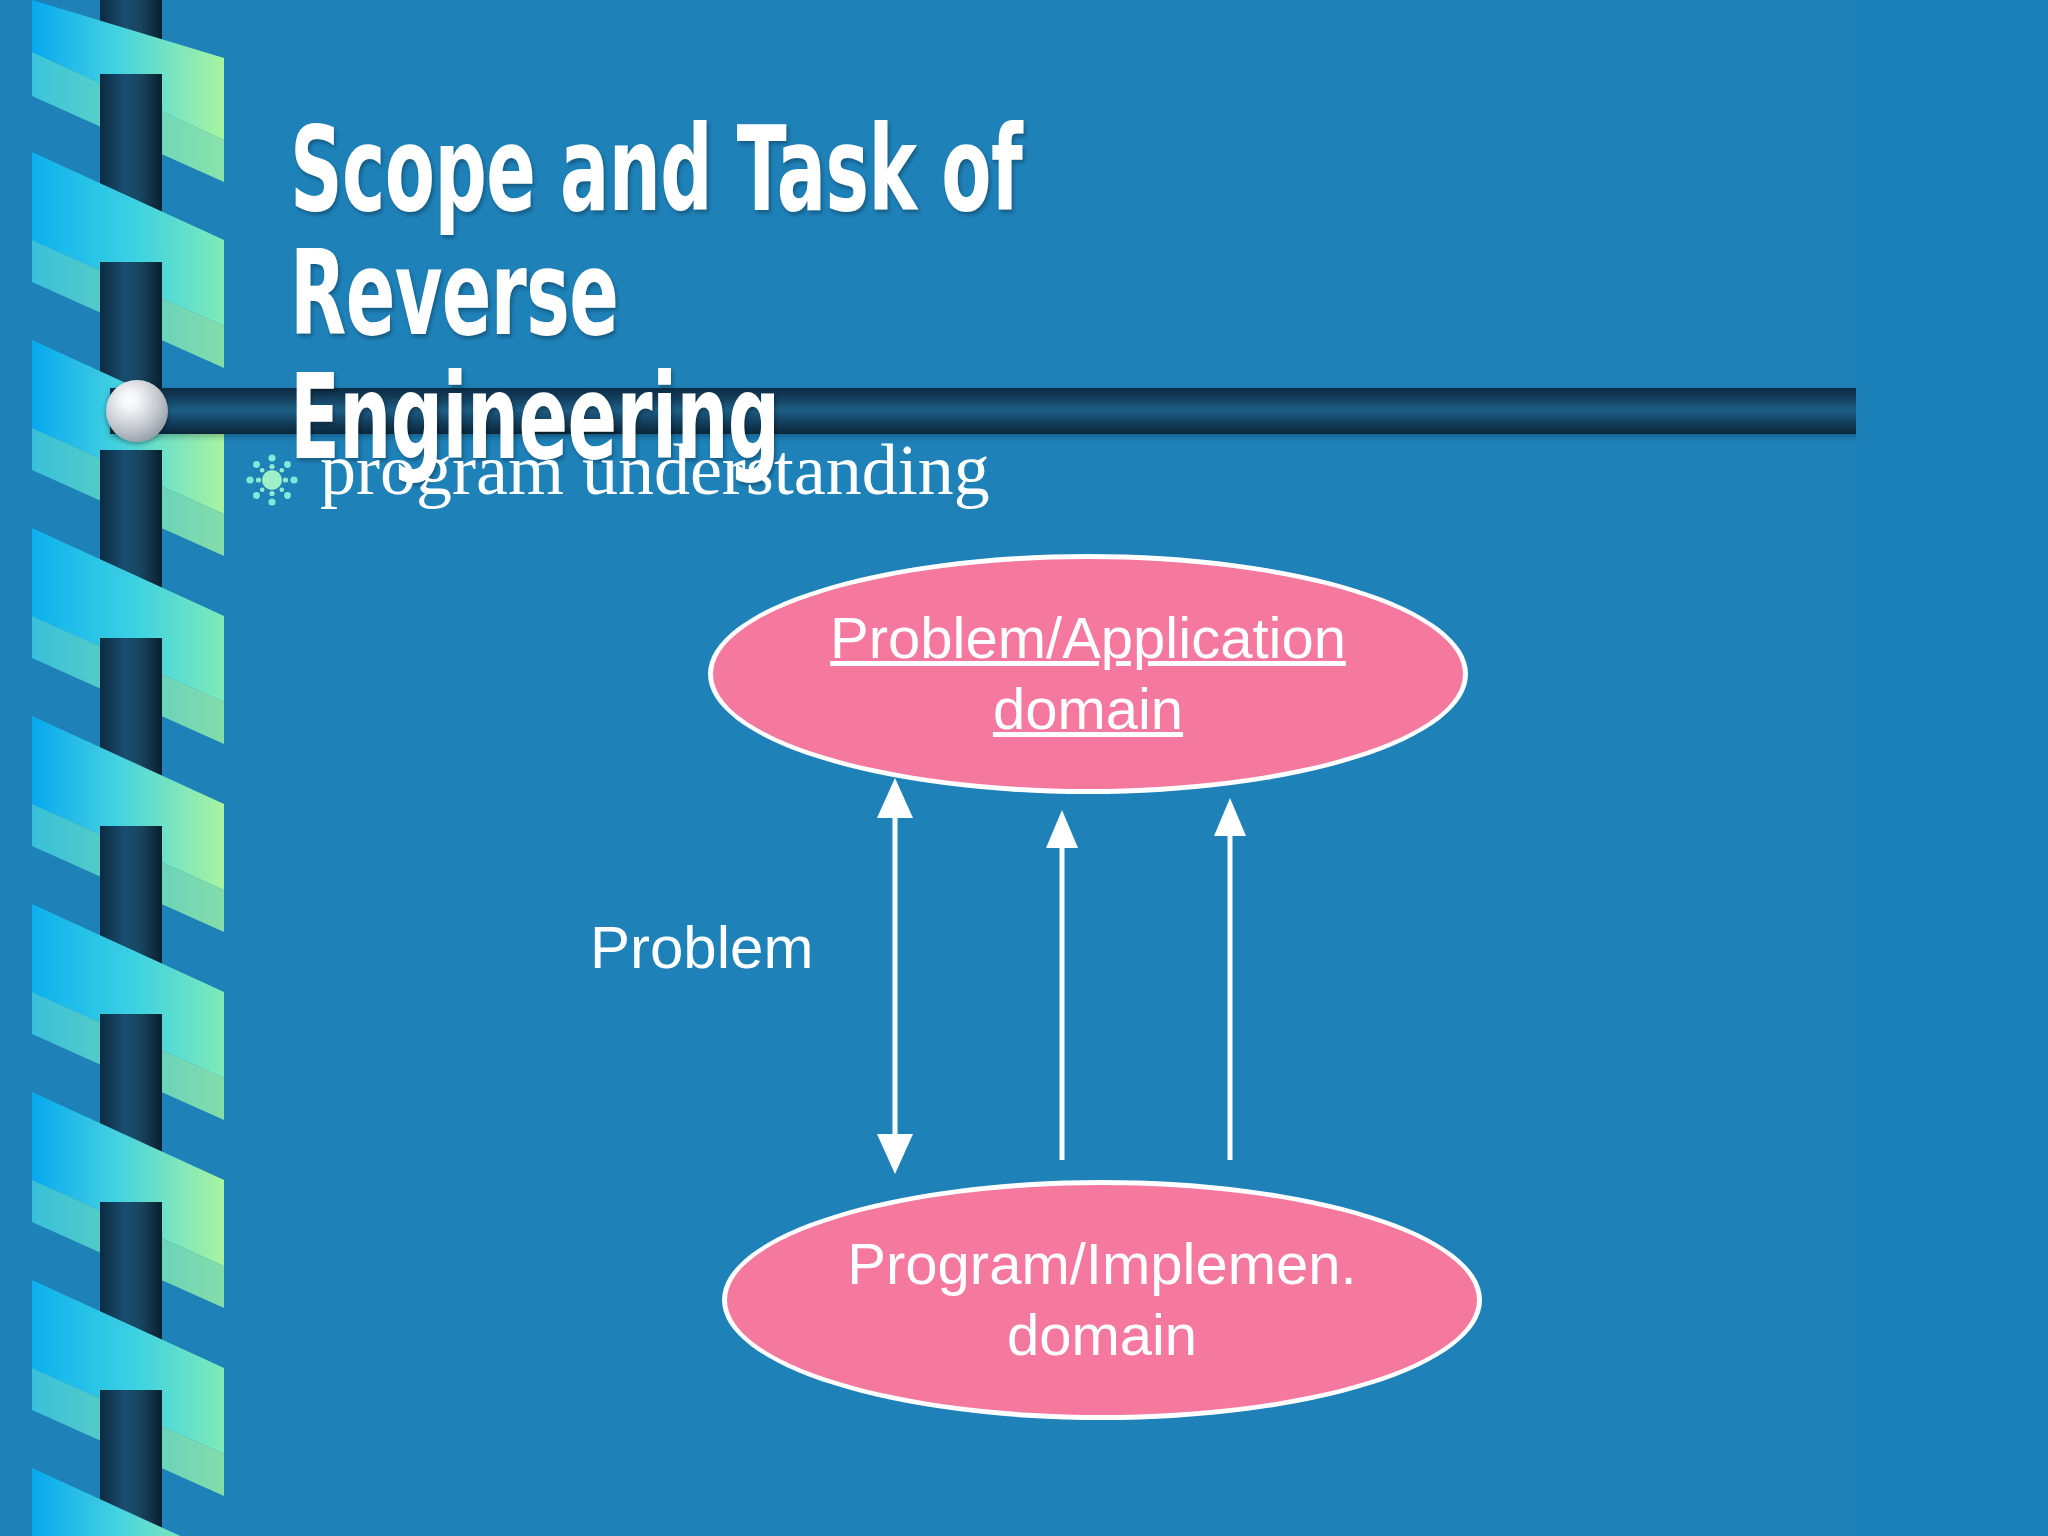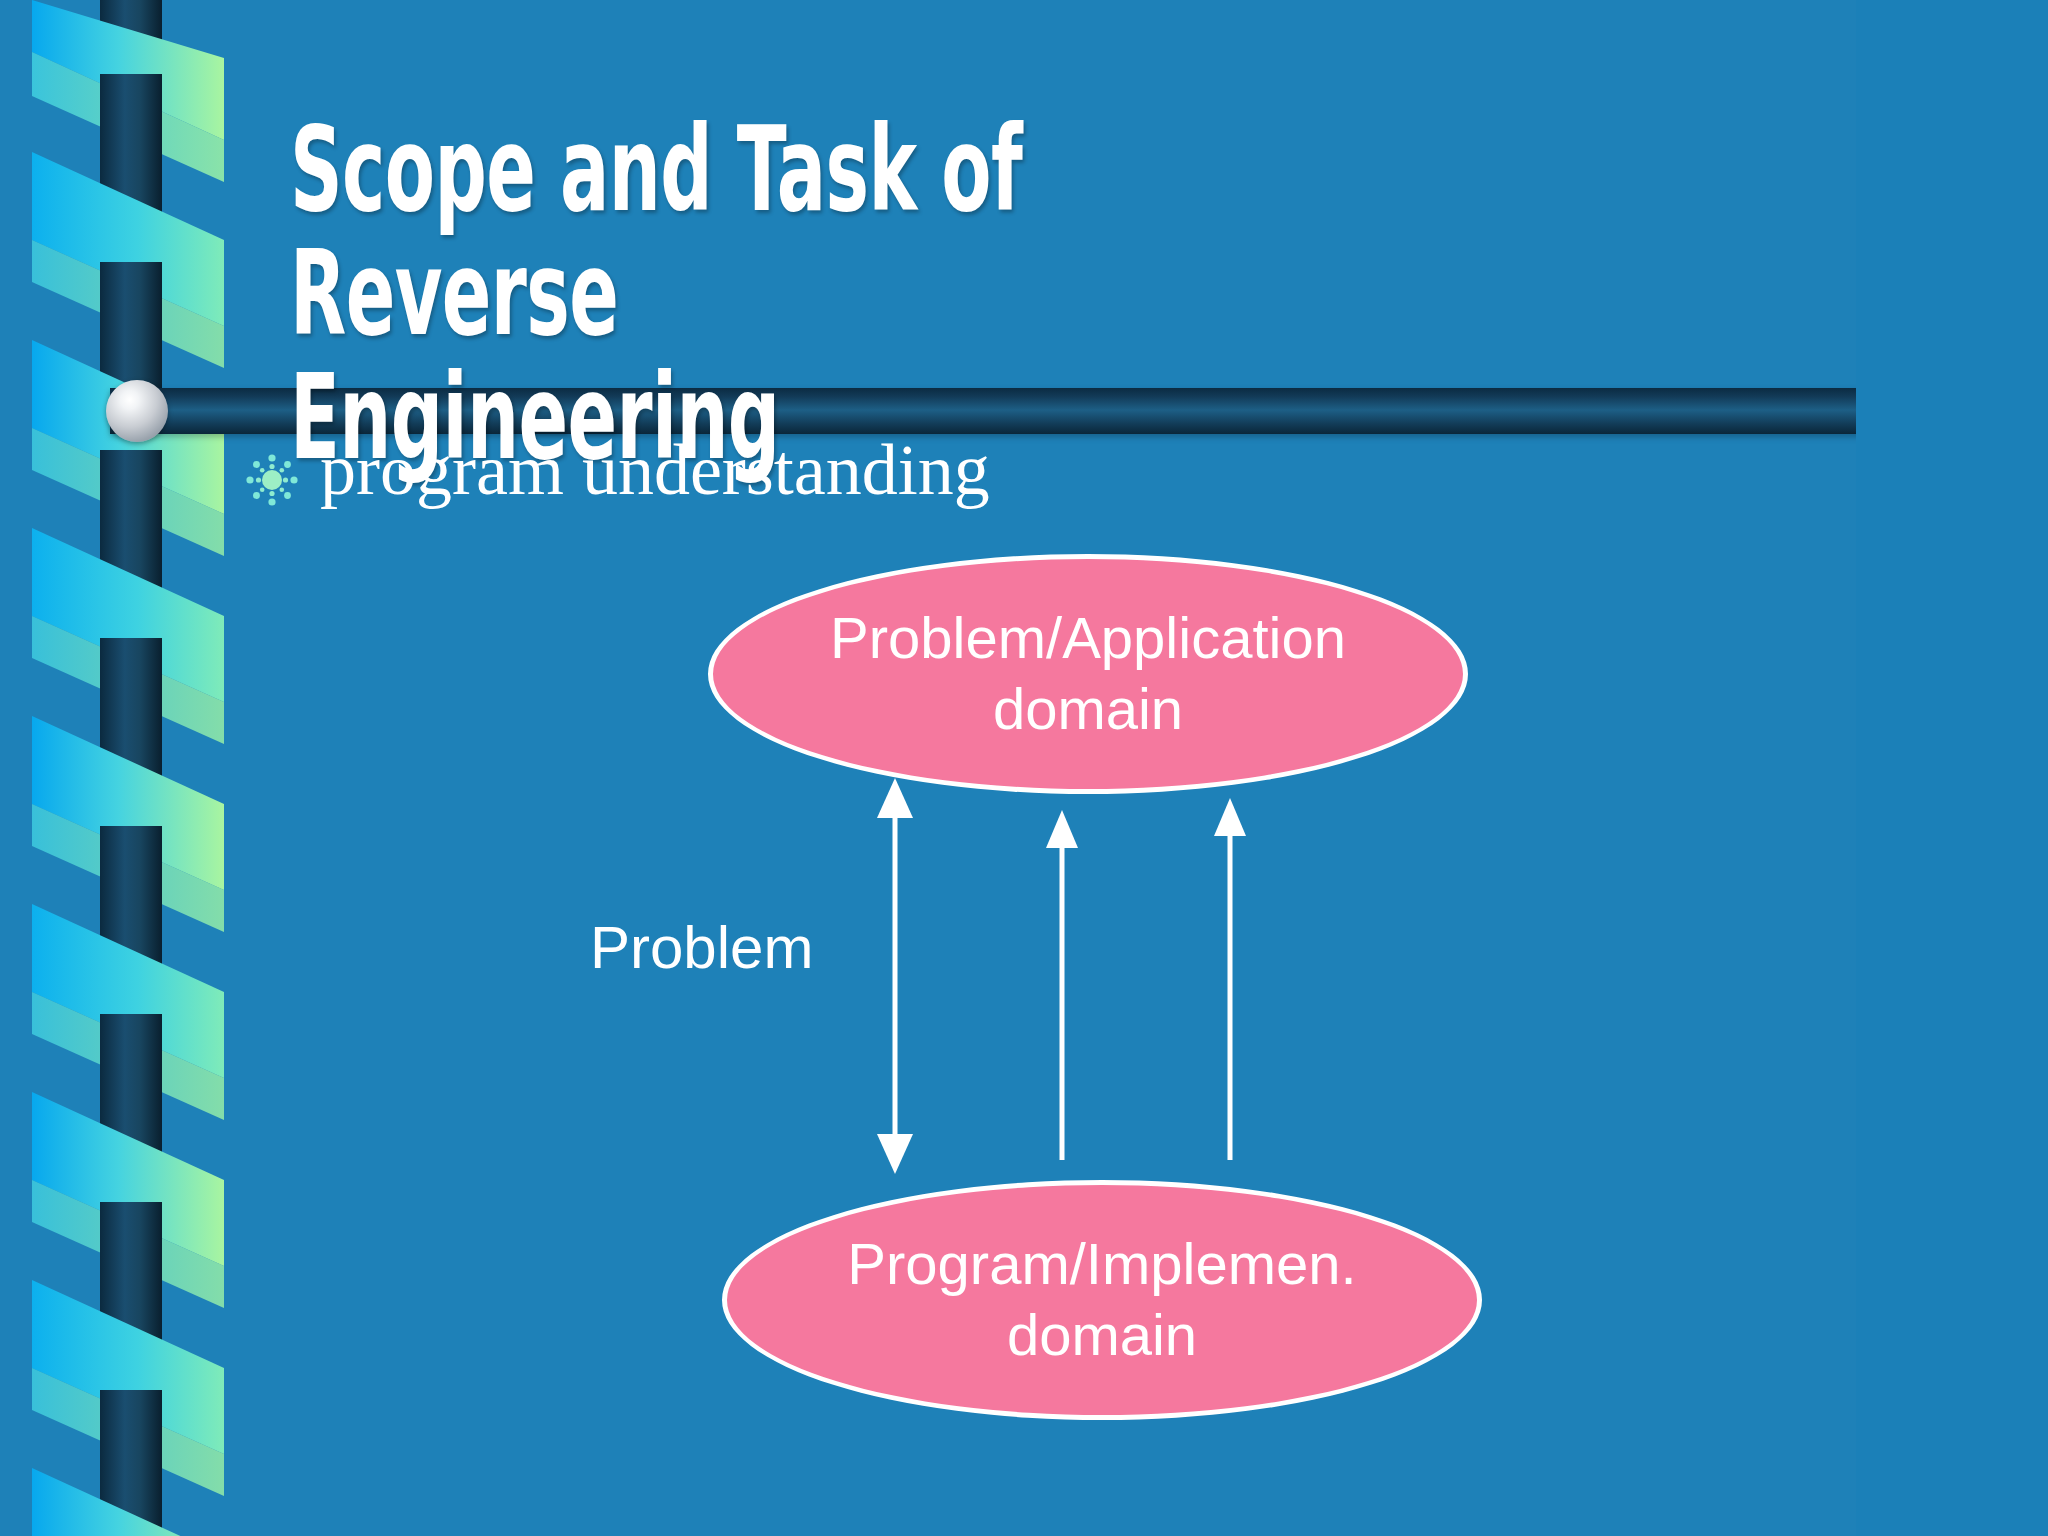--- a/index.html
+++ b/index.html
@@ -103,21 +103,21 @@
     justify-content: center;
     text-align: center;
     color: #ffffff;
     font-family: "Liberation Sans", sans-serif;
     font-size: 58px;
     line-height: 1.22;
     z-index: 6;
   }
   #node-problem {
     left: 708px;  top: 554px;
-    width: 760px; height: 240px;
+    width: 760px; height: 240px; text-decoration: underline;
   }
   #node-program {
     left: 722px;  top: 1180px;
     width: 760px; height: 240px;
   }
   #mapping-label {
     position: absolute;
     left: 590px;
     top: 918px;
     z-index: 6;

